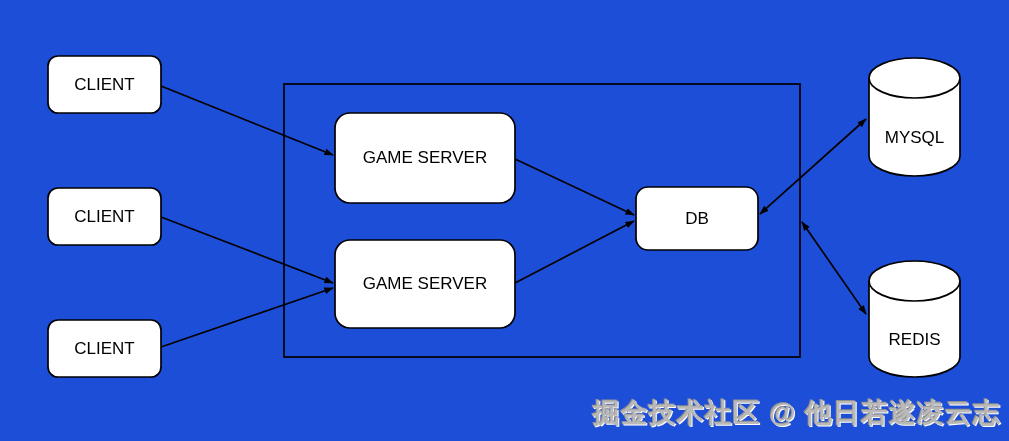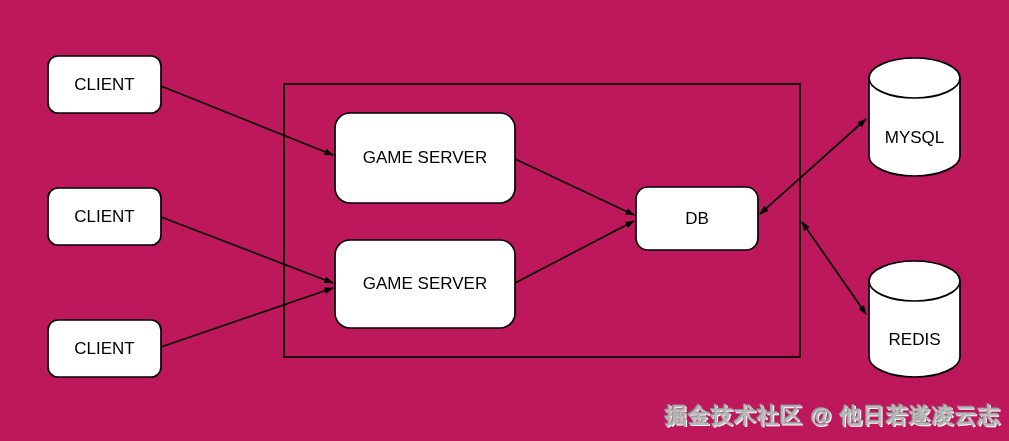--- a/index.html
+++ b/index.html
@@ -5,21 +5,21 @@
   html, body {
     margin: 0;
     padding: 0;
     background: #ffffff;
     font-family: "Liberation Sans", sans-serif;
   }
   #canvas {
     position: relative;
     width: 1009px;
     height: 441px;
-    background: #be185d;
+    background: #1d4ed8;
     overflow: hidden;
   }
   svg text {
     font-family: "Liberation Sans", sans-serif;
     font-size: 17px;
     fill: #000000;
   }
   .node-shape {
     fill: #ffffff;
     stroke: #000000;
@@ -36,21 +36,21 @@
     stroke-width: 1.7;
   }
   .node-label {
     text-anchor: middle;
     dominant-baseline: middle;
   }
   #watermark {
     position: absolute;
     right: 8px;
     bottom: 10px;
-    font-size: 22px;
+    font-size: 27px;
     font-weight: bold;
     letter-spacing: 1px;
     color: #b9b9b9;
     text-shadow: -1px -1px 0 #8f8f8f, 1px 1px 0 #ffffff;
     white-space: nowrap;
     user-select: none;
   }
 </style>
 </head>
 <body>

